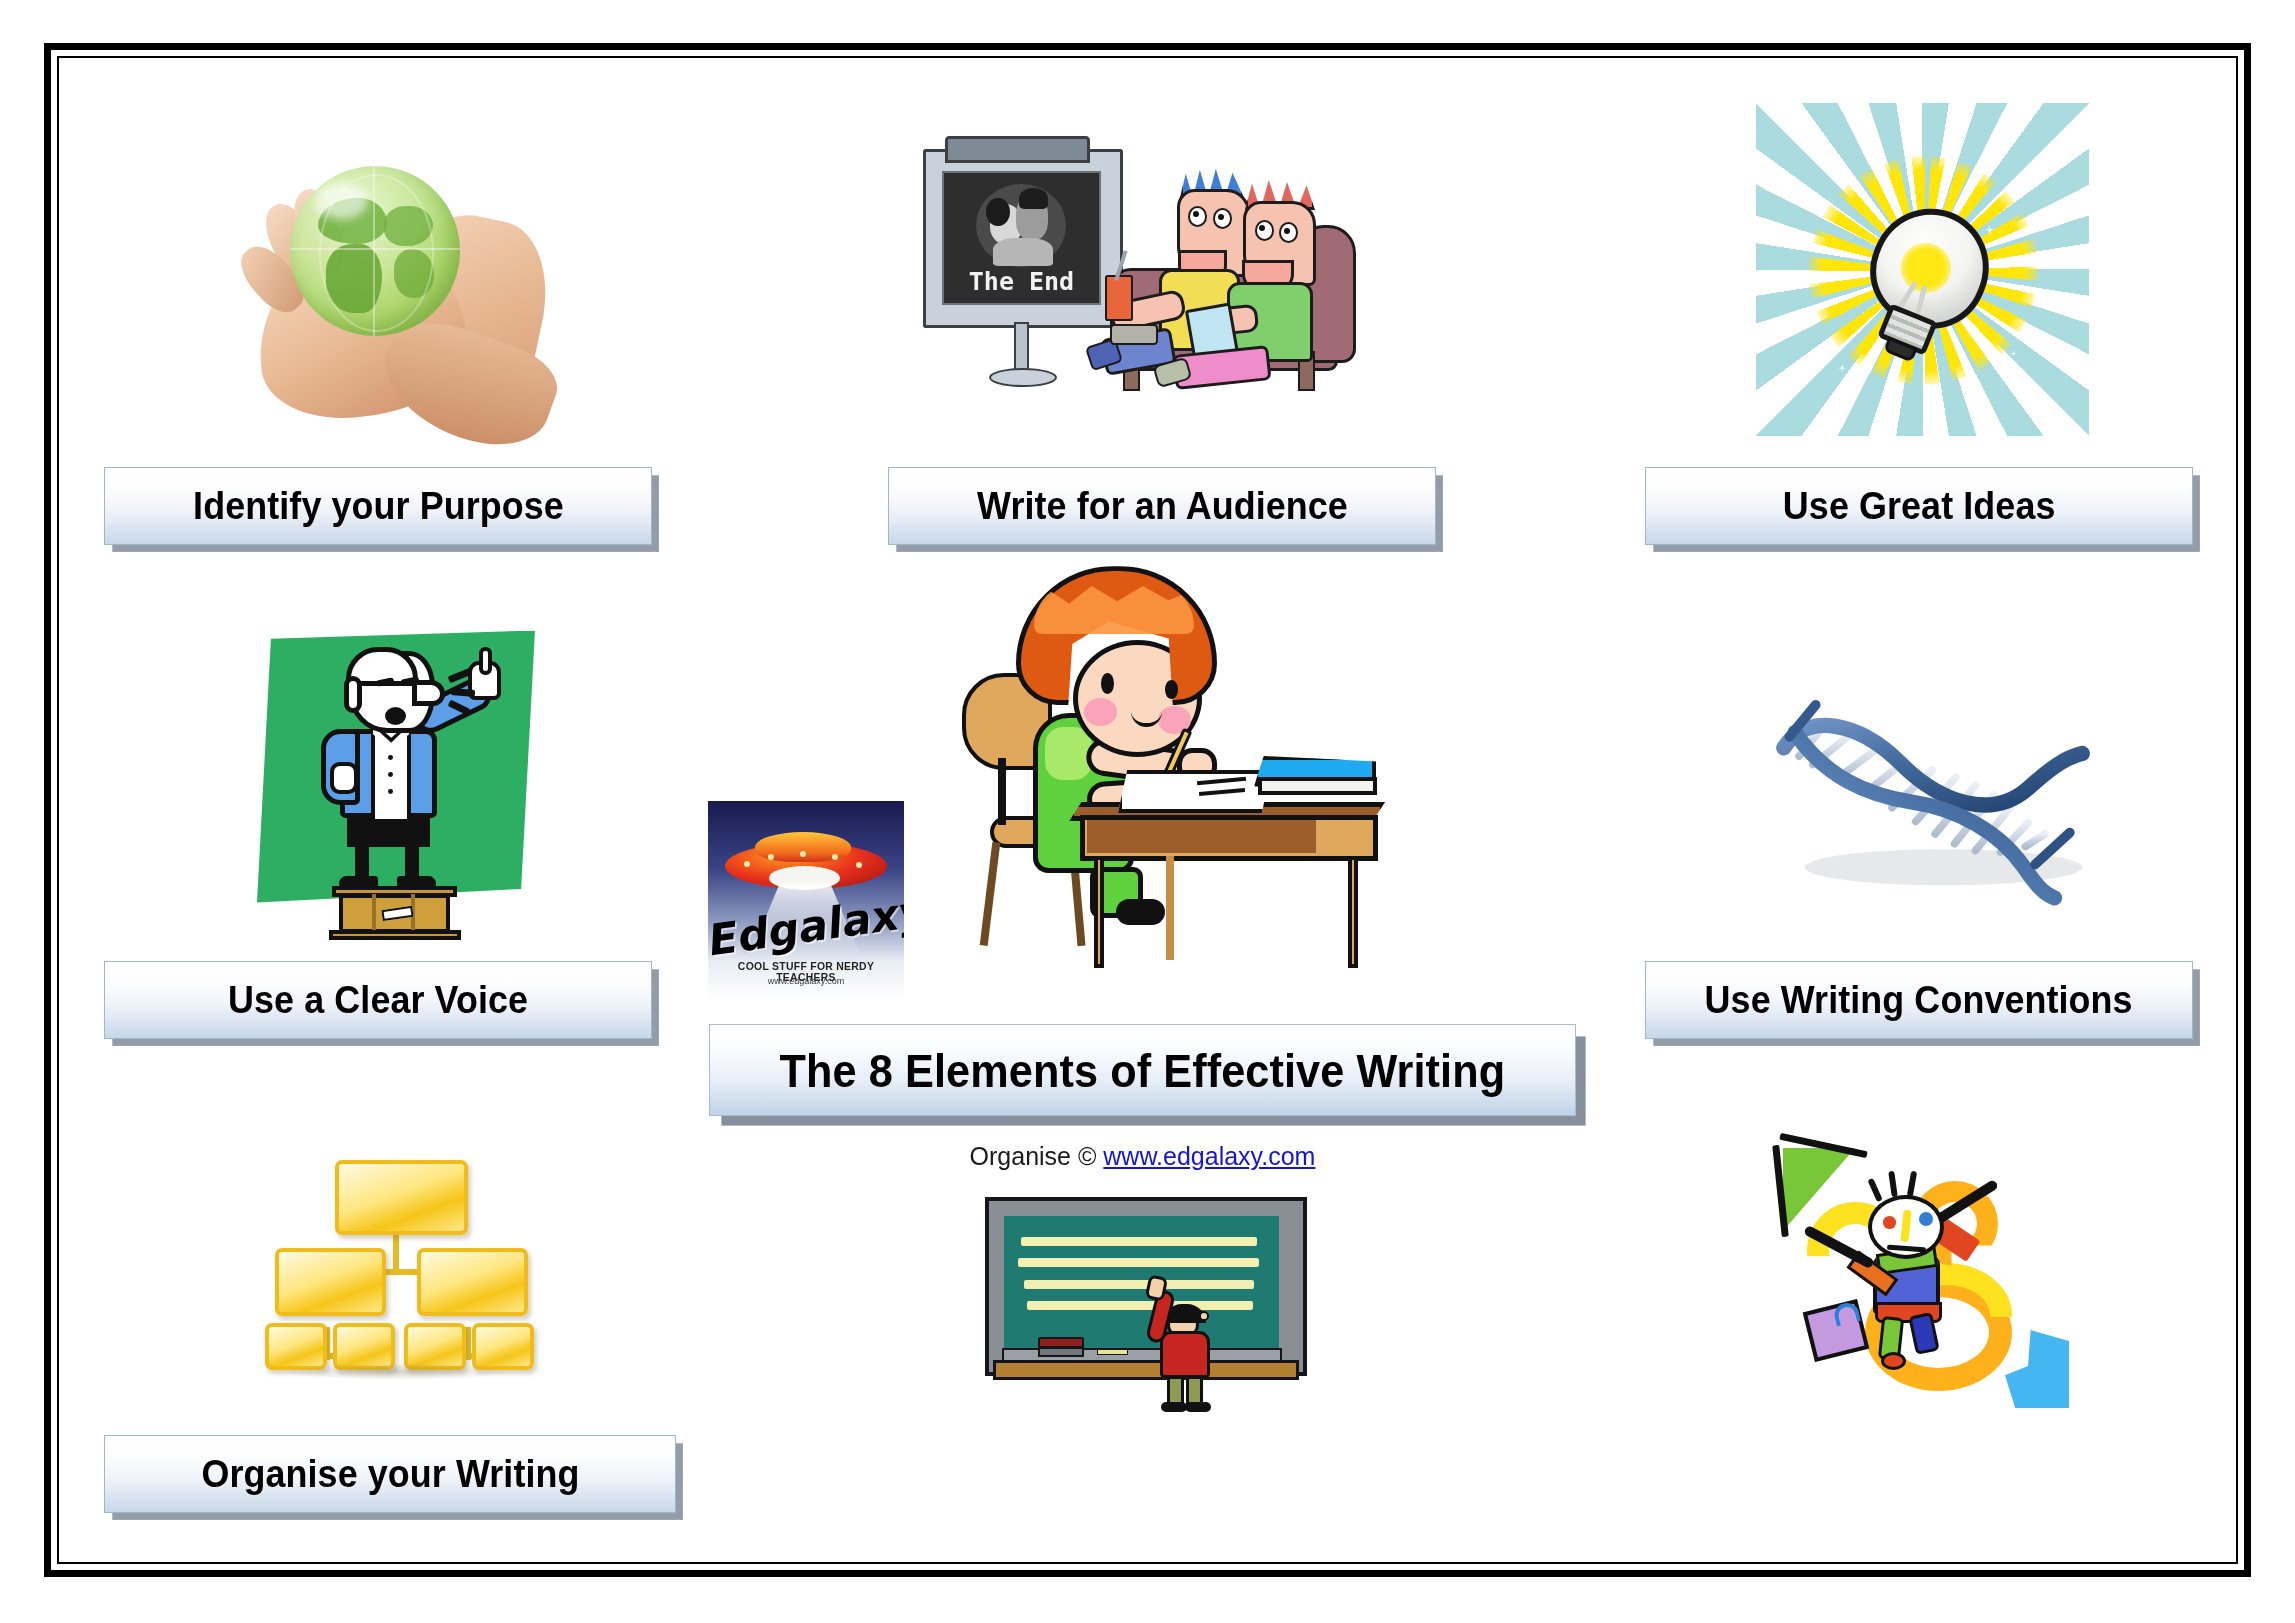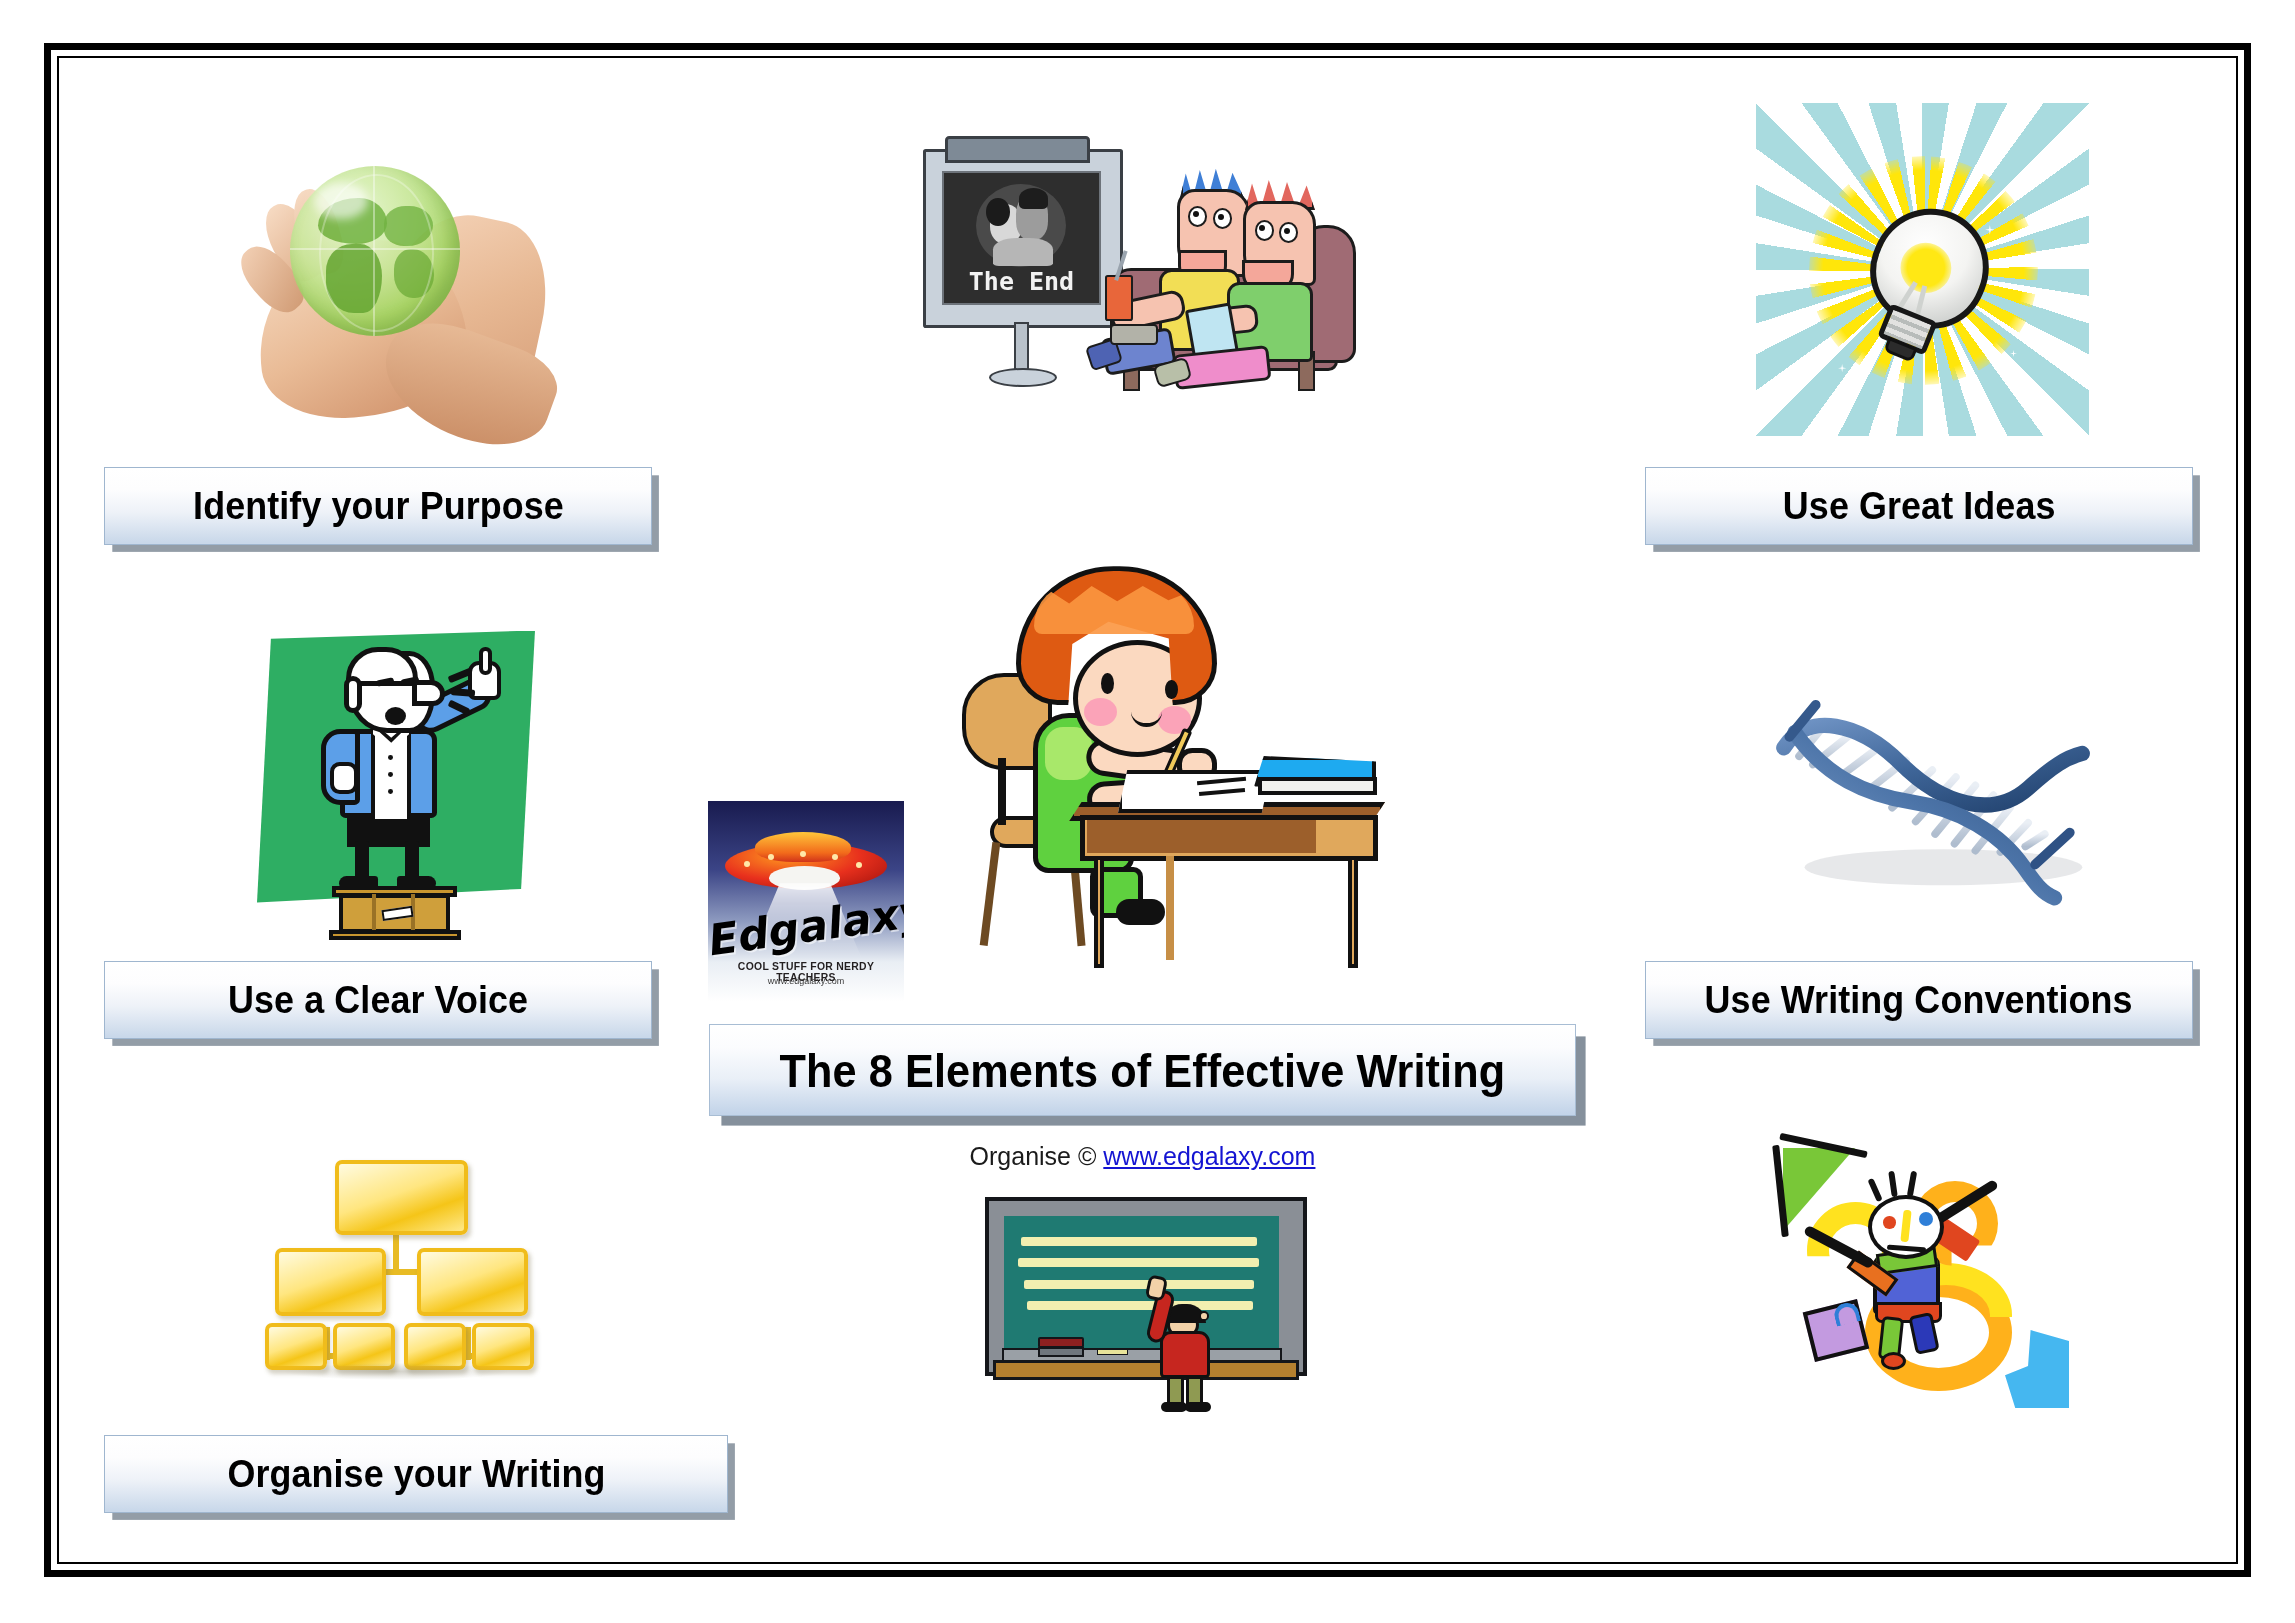--- a/index.html
+++ b/index.html
@@ -671,34 +671,37 @@
 
     <div class="logo-word" style="top:101px;font-size:43px;transform:rotate(-8deg);">Edgalaxy</div>
     <div class="logo-tag" style="top:160px;font-size:10.4px;">COOL STUFF FOR NERDY TEACHERS</div>
     <div class="logo-url" style="top:175px;font-size:9px;">www.edgalaxy.com</div>
   </div>
 
   <div class="plate" style="left:104px;top:467px;width:548px;height:78px;">
     <span class="plate-text">Identify your Purpose</span>
   </div>
 
+  <div class="plate" style="left:888px;top:467px;width:548px;height:78px;">
+    <span class="plate-text">Write for an Audience</span>
+  </div>
 
   <div class="plate" style="left:1645px;top:467px;width:548px;height:78px;">
     <span class="plate-text">Use Great Ideas</span>
   </div>
 
   <div class="plate" style="left:1645px;top:961px;width:548px;height:78px;">
     <span class="plate-text">Use Writing Conventions</span>
   </div>
 
   <div class="plate" style="left:104px;top:961px;width:548px;height:78px;">
     <span class="plate-text">Use a Clear Voice</span>
   </div>
 
-  <div class="plate" style="left:104px;top:1435px;width:624px;height:78px;">
+  <div class="plate" style="left:104px;top:1435px;width:572px;height:78px;">
     <span class="plate-text">Organise your Writing</span>
   </div>
 
 
 
   <div class="plate title" style="left:709px;top:1024px;width:867px;height:92px;">
     <span class="plate-text">The 8 Elements of Effective Writing</span>
   </div>
 
   <div class="copyright" style="left:709px;top:1142px;width:867px;">

